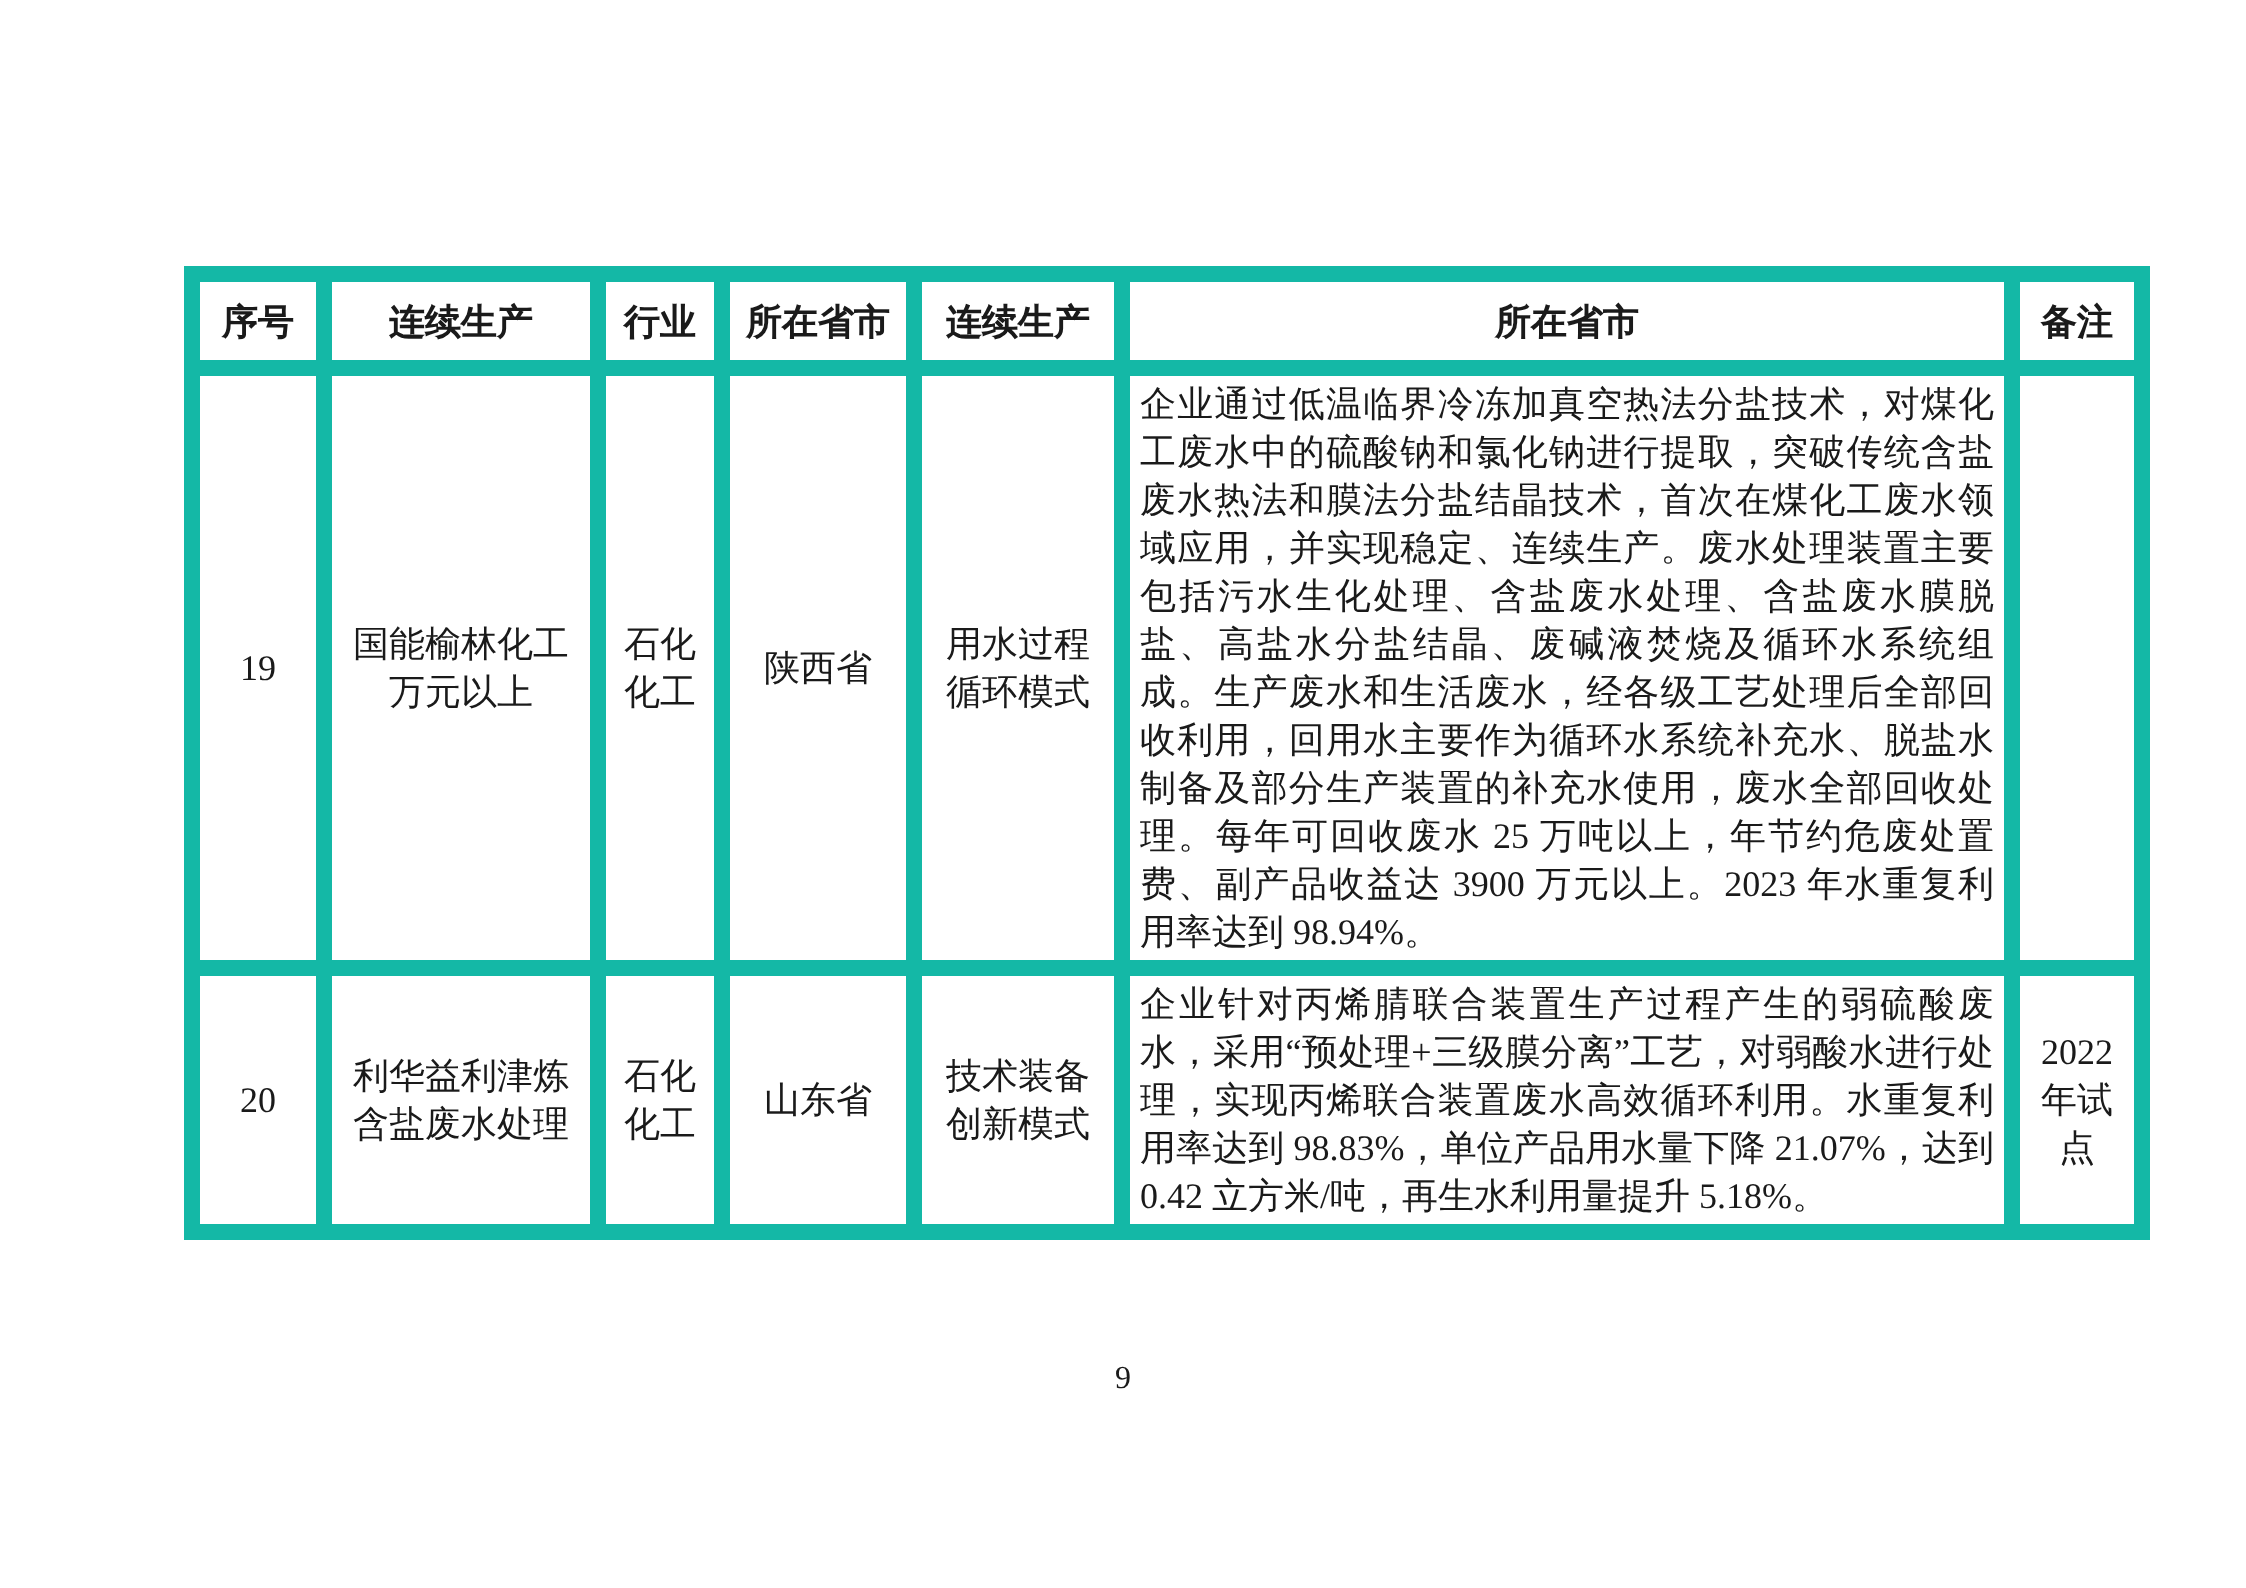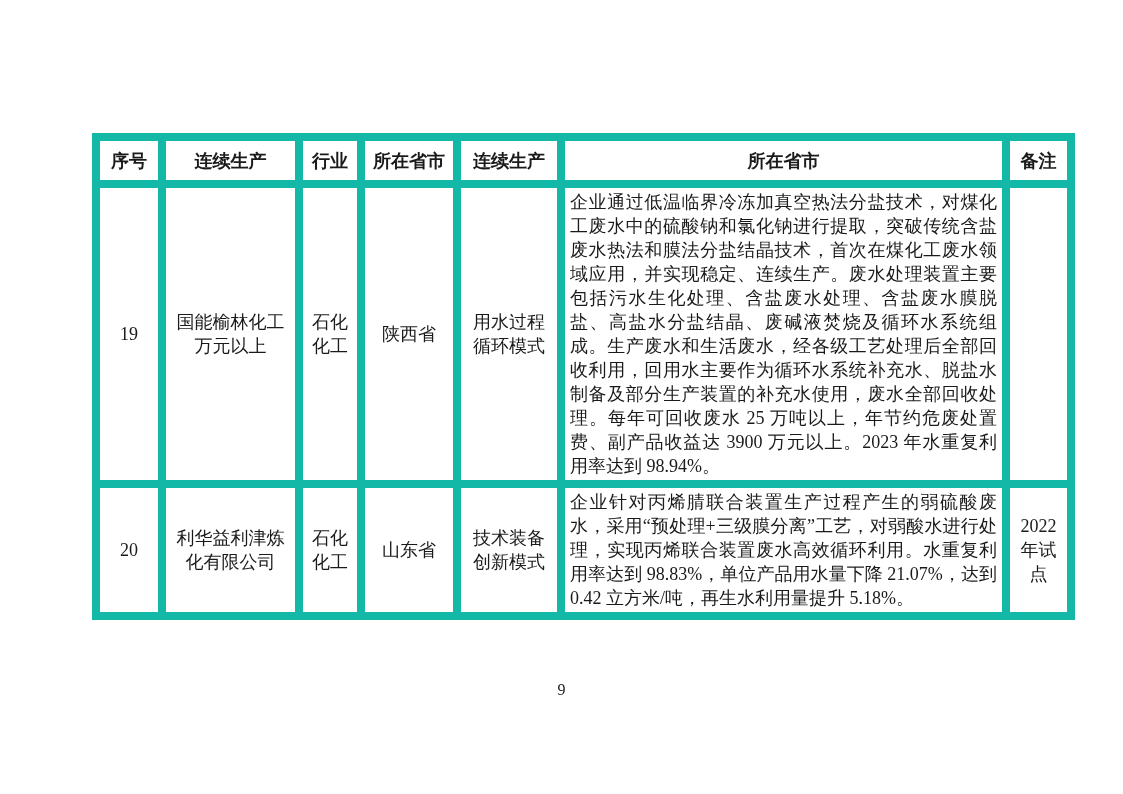--- a/index.html
+++ b/index.html
@@ -92,21 +92,21 @@
 化工</td>
         <td class="cell-center">陕西省</td>
         <td class="cell-center">用水过程
 循环模式</td>
         <td class="cell-practice">企业通过低温临界冷冻加真空热法分盐技术，对煤化工废水中的硫酸钠和氯化钠进行提取，突破传统含盐废水热法和膜法分盐结晶技术，首次在煤化工废水领域应用，并实现稳定、连续生产。废水处理装置主要包括污水生化处理、含盐废水处理、含盐废水膜脱盐、高盐水分盐结晶、废碱液焚烧及循环水系统组成。生产废水和生活废水，经各级工艺处理后全部回收利用，回用水主要作为循环水系统补充水、脱盐水制备及部分生产装置的补充水使用，废水全部回收处理。每年可回收废水 25 万吨以上，年节约危废处置费、副产品收益达 3900 万元以上。2023 年水重复利用率达到 98.94%。</td>
         <td class="cell-center"></td>
       </tr>
       <tr style="height:123px">
         <td class="cell-center">20</td>
         <td class="cell-center">利华益利津炼
-化有限公司</td>
+含盐废水处理</td>
         <td class="cell-center">石化
 化工</td>
         <td class="cell-center">山东省</td>
         <td class="cell-center">技术装备
 创新模式</td>
         <td class="cell-practice">企业针对丙烯腈联合装置生产过程产生的弱硫酸废水，采用“预处理+三级膜分离”工艺，对弱酸水进行处理，实现丙烯联合装置废水高效循环利用。水重复利用率达到 98.83%，单位产品用水量下降 21.07%，达到 0.42 立方米/吨，再生水利用量提升 5.18%。</td>
         <td class="cell-center">2022
 年试
 点</td>
       </tr>

